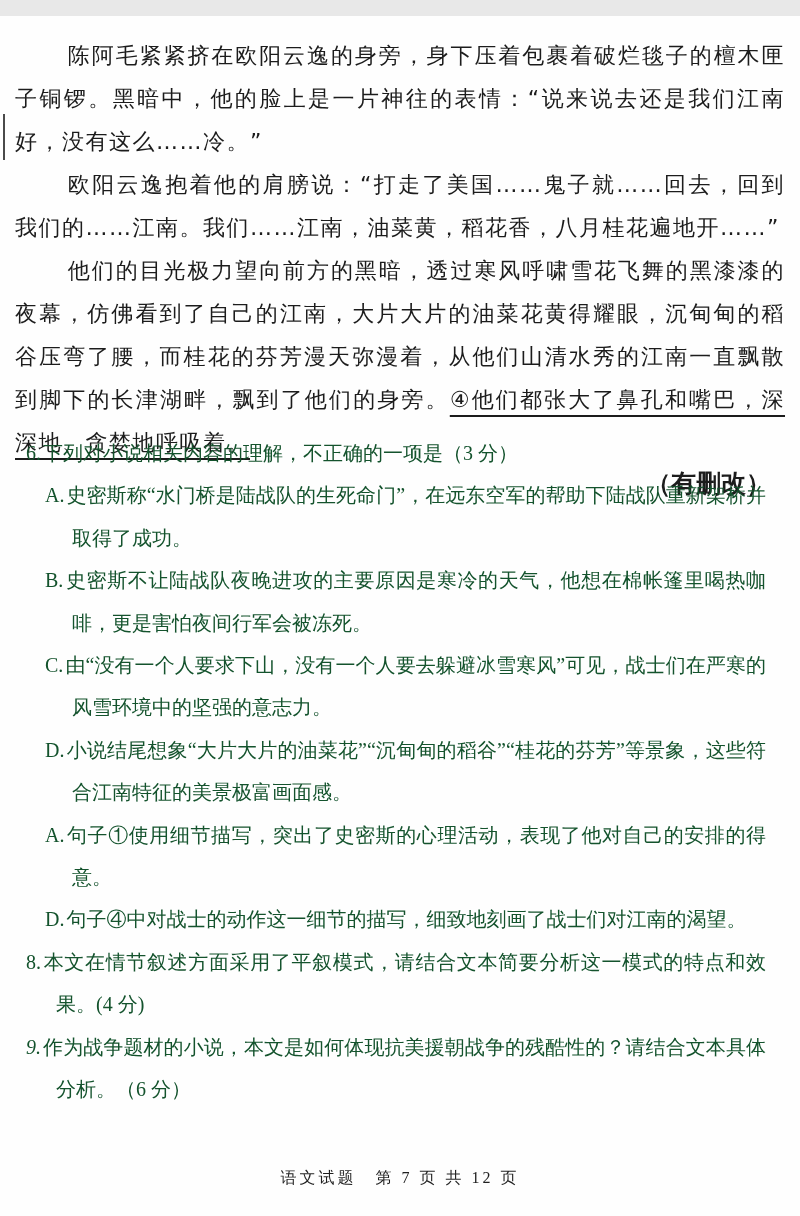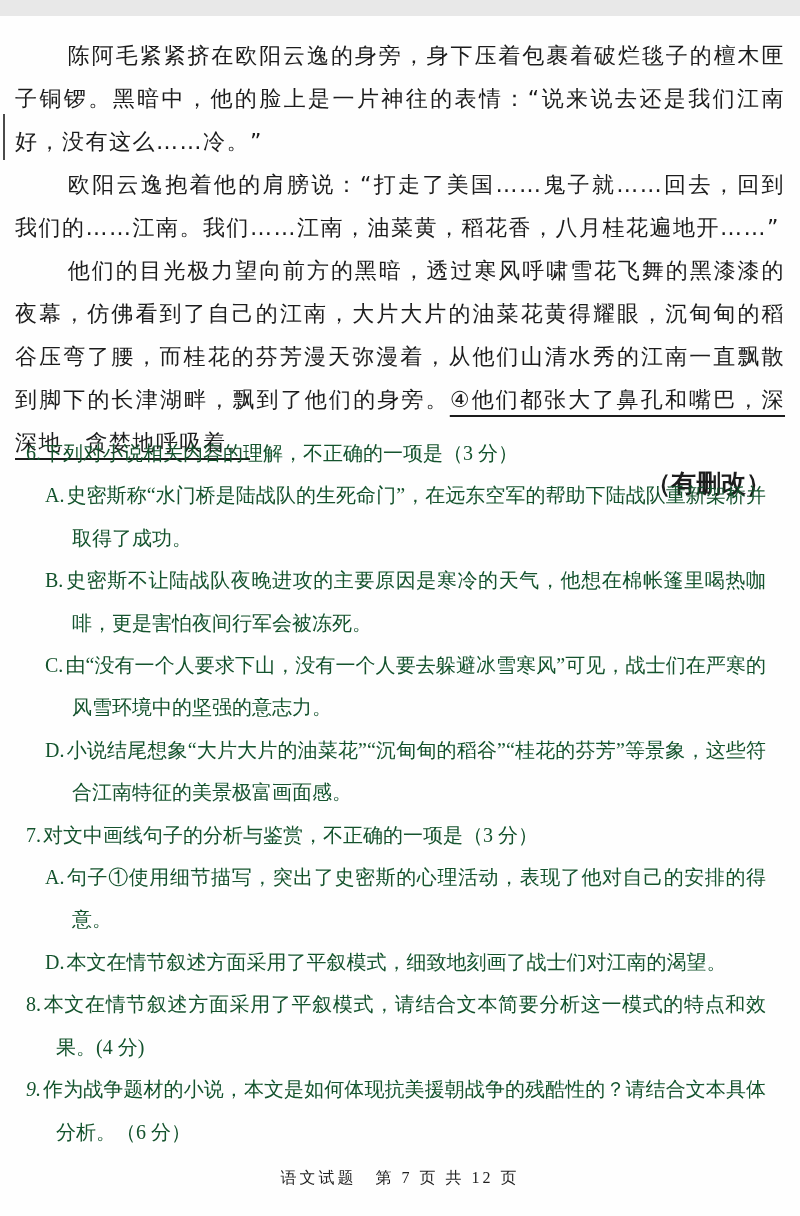--- a/index.html
+++ b/index.html
@@ -111,23 +111,22 @@
   </div>
 
   <div class="questions">
 
     <p class="question"><span class="qnum">6.</span><span>下列对小说相关内容的理解，不正确的一项是（3 分）</span></p>
     <p class="option"><span class="qnum">A.</span><span>史密斯称“水门桥是陆战队的生死命门”，在远东空军的帮助下陆战队重新架桥并取得了成功。</span></p>
     <p class="option"><span class="qnum">B.</span><span>史密斯不让陆战队夜晚进攻的主要原因是寒冷的天气，他想在棉帐篷里喝热咖啡，更是害怕夜间行军会被冻死。</span></p>
     <p class="option"><span class="qnum">C.</span><span>由“没有一个人要求下山，没有一个人要去躲避冰雪寒风”可见，战士们在严寒的风雪环境中的坚强的意志力。</span></p>
     <p class="option"><span class="qnum">D.</span><span>小说结尾想象“大片大片的油菜花”“沉甸甸的稻谷”“桂花的芬芳”等景象，这些符合江南特征的美景极富画面感。</span></p>
 
-    <p class="question"><span class="qnum">7.</span><span>对文中画线句子的分析与鉴赏，不正确的一项是（3 分）</span></p>
     <p class="option"><span class="qnum">A.</span><span>句子①使用细节描写，突出了史密斯的心理活动，表现了他对自己的安排的得意。</span></p>
-    <p class="option"><span class="qnum">D.</span><span>本文在情节叙述方面采用了平叙模式，细致地刻画了战士们对江南的渴望。</span></p>
+    <p class="option"><span class="qnum">D.</span><span>句子④中对战士的动作这一细节的描写，细致地刻画了战士们对江南的渴望。</span></p>
 
     <p class="question"><span class="qnum">8.</span><span>本文在情节叙述方面采用了平叙模式，请结合文本简要分析这一模式的特点和效果。(4 分)</span></p>
 
     <p class="question q9"><span class="qnum">9.</span><span>作为战争题材的小说，本文是如何体现抗美援朝战争的残酷性的？请结合文本具体分析。（6 分）</span></p>
 
   </div>
 
   <div class="footer">语文试题　第 7 页 共 12 页</div>
 
 </div>

